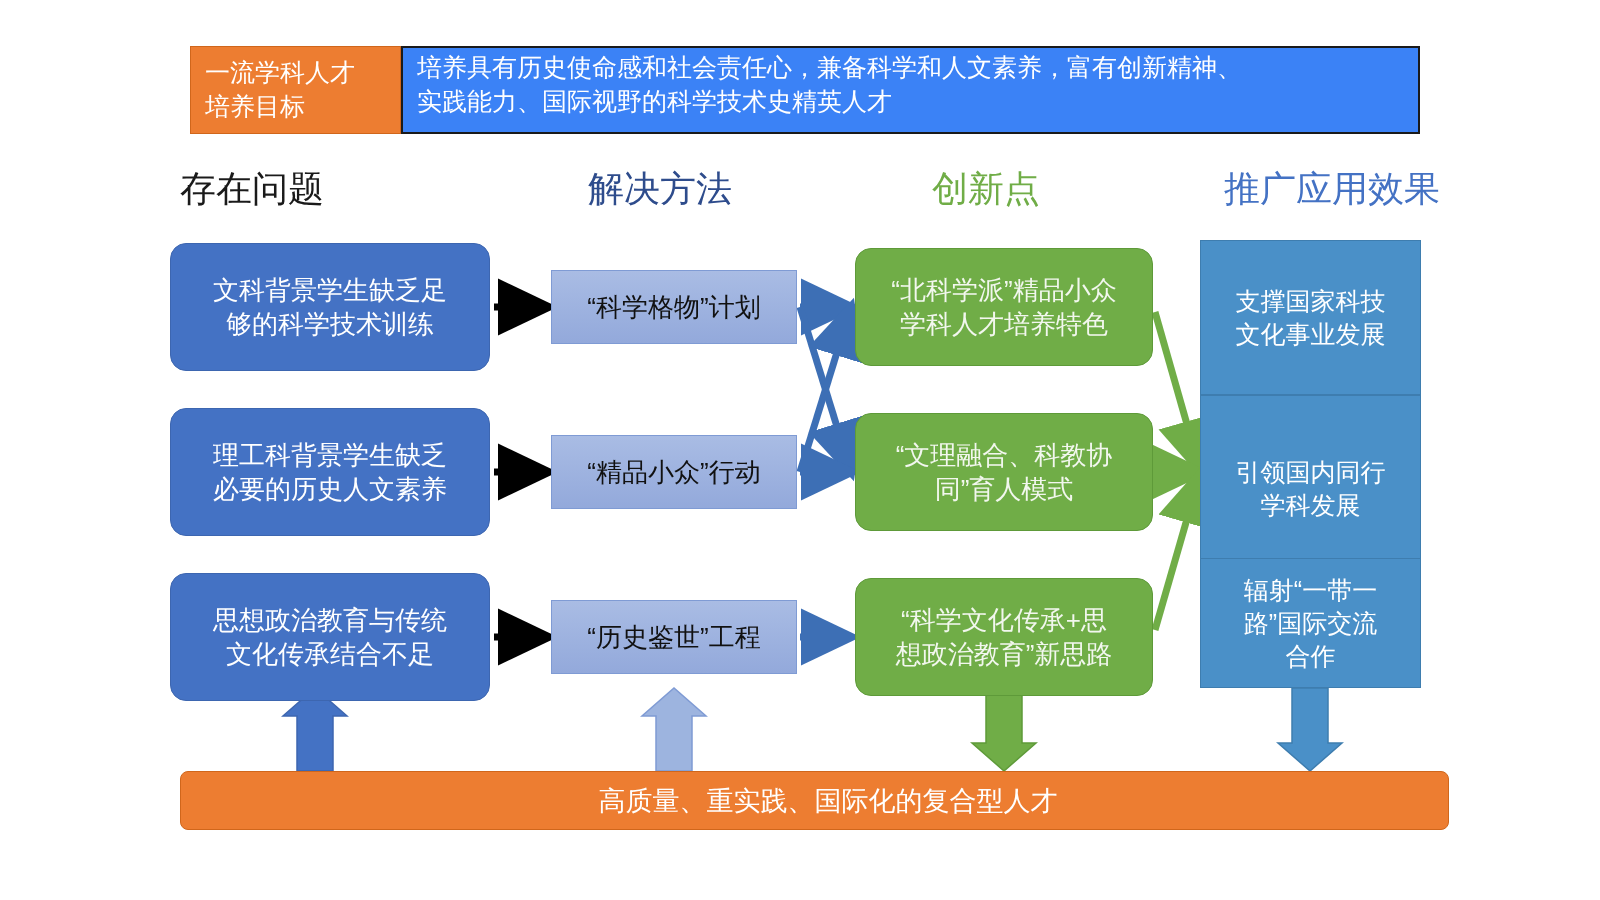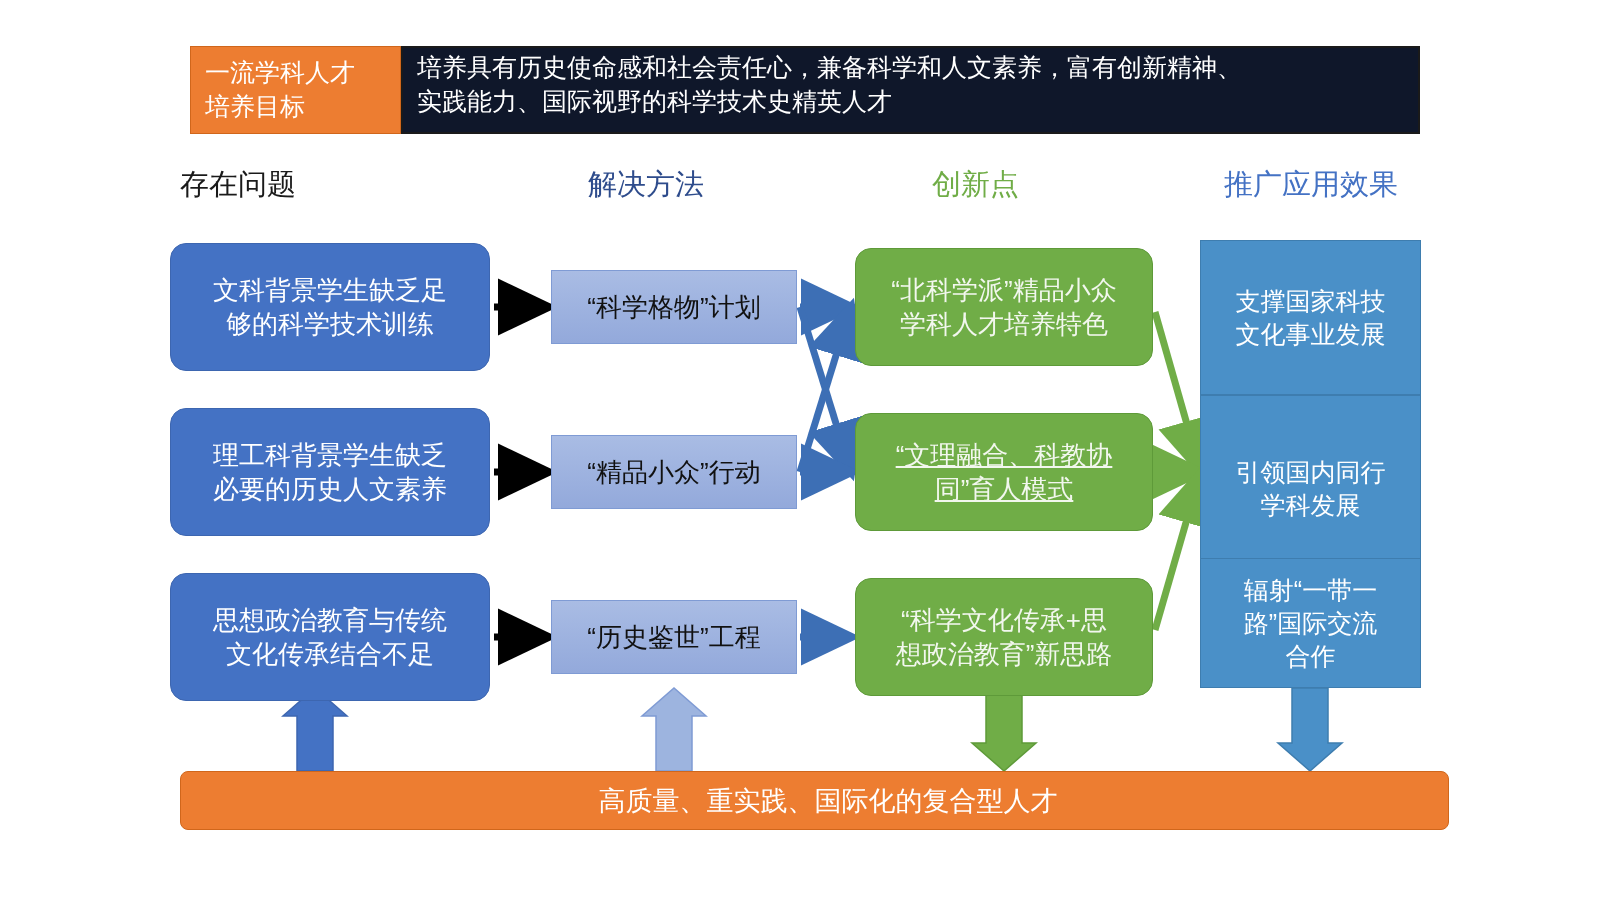--- a/index.html
+++ b/index.html
@@ -57,36 +57,36 @@
     color: #ffffff;
     font-size: 25px;
     line-height: 1.35;
     display: flex;
     align-items: center;
     padding-left: 14px;
     white-space: pre-line;
   }
   .goal-text {
     flex: 1;
-    background: #0f172a;
+    background: #3b82f6;
     border: 2px solid #1a1a1a;
     box-sizing: border-box;
     color: #ffffff;
     font-size: 25px;
     line-height: 1.38;
     display: flex;
     align-items: center;
     padding: 0 10px 12px 14px;
     white-space: pre-line;
   }
 
   
   .col-head {
     position: absolute;
-    font-size: 29px;
+    font-size: 36px;
     z-index: 6;
     white-space: nowrap;
   }
 
   
   .problem {
     width: 320px;
     height: 128px;
     background: #4472C4;
     border: 1px solid #3D66B0;
@@ -235,21 +235,21 @@
 必要的历史人文素养</div>
   <div class="node problem" style="top:573px;">思想政治教育与传统
 文化传承结合不足</div>
 
   <div class="node method" style="top:270px;">“科学格物”计划</div>
   <div class="node method" style="top:435px;">“精品小众”行动</div>
   <div class="node method" style="top:600px;">“历史鉴世”工程</div>
 
   <div class="node innovation" style="top:248px;">“北科学派”精品小众
 学科人才培养特色</div>
-  <div class="node innovation" style="top:413px;text-decoration:underline;">“文理融合、科教协
+  <div class="node innovation" style="top:413px;">“文理融合、科教协
 同”育人模式</div>
   <div class="node innovation" style="top:578px;">“科学文化传承+思
 想政治教育”新思路</div>
 
   <div class="node effect" style="top:240px; height:155px;">支撑国家科技
 文化事业发展</div>
   <div class="node effect" style="top:395px; height:187px;">引领国内同行
 学科发展</div>
   <div class="node effect" style="top:558px; height:130px;">辐射“一带一
 路”国际交流

